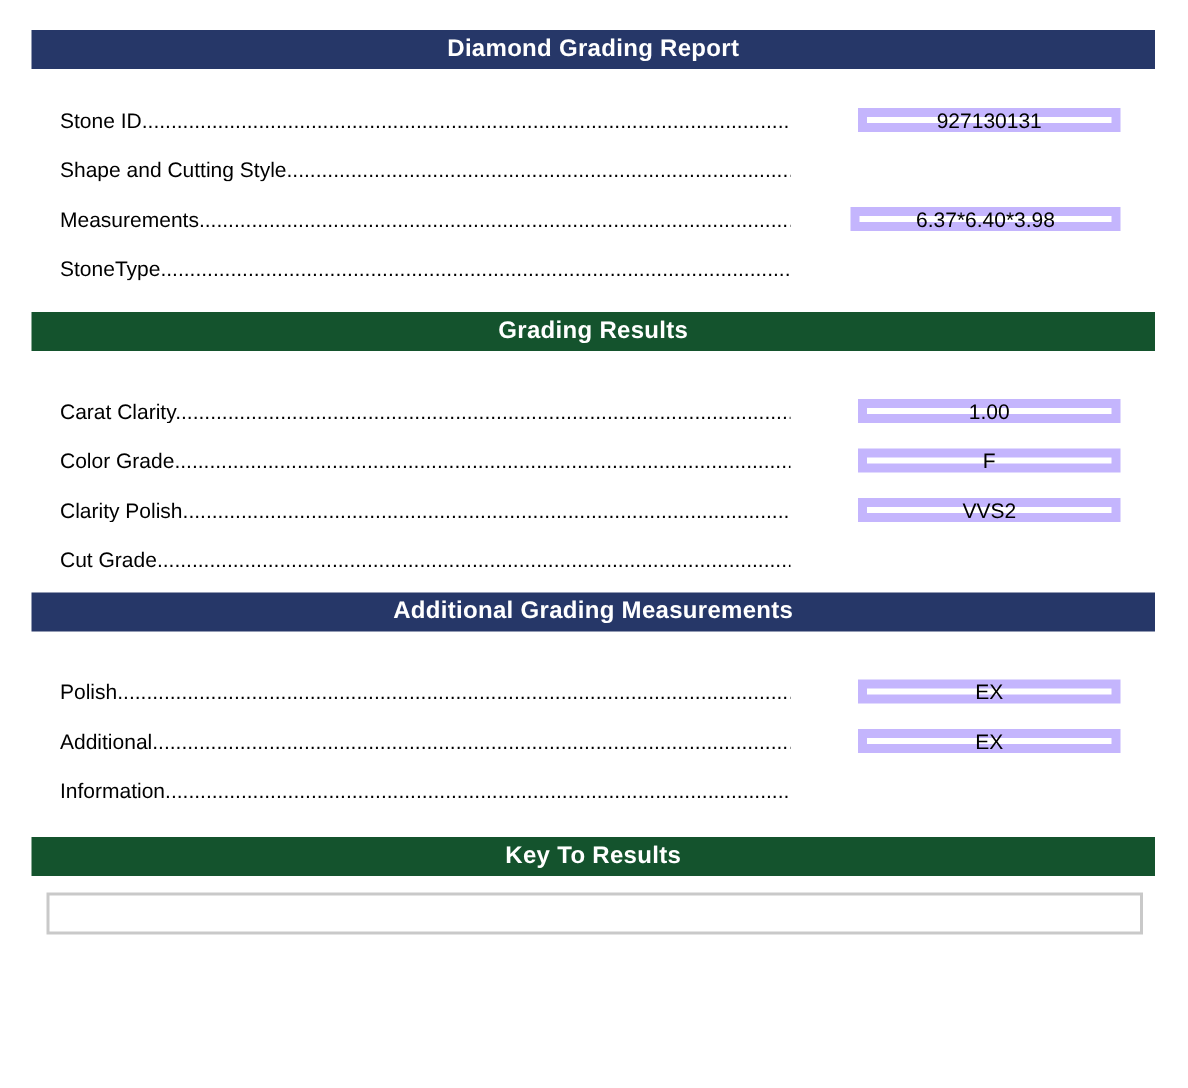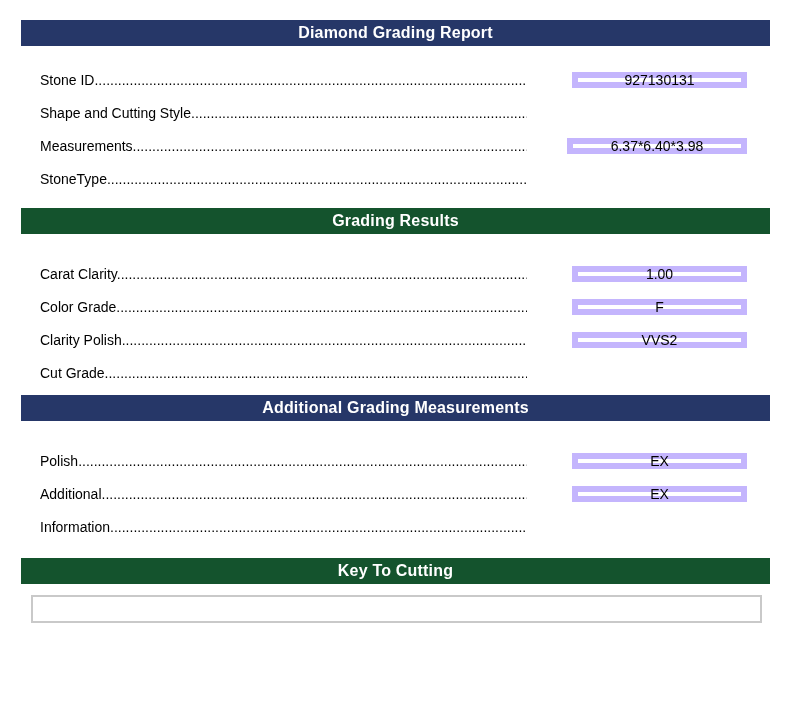--- a/index.html
+++ b/index.html
@@ -122,18 +122,18 @@
       </div>
       <div class="row">
         <span class="leader"><span>Additional</span><span class="dots">............................................................................................................................................................................................................................................................................................................</span></span>
         <span class="box">EX</span>
       </div>
       <div class="row">
         <span class="leader"><span>Information</span><span class="dots">............................................................................................................................................................................................................................................................................................................</span></span>
       </div>
     </div>
 
-    <div class="bar gray bar-4">Key To Cutting</div>
+    <div class="bar gray bar-4">Key To Results</div>
 
     <div class="keybox"></div>
 
   </div>
 </div>
 
 </body></html>

